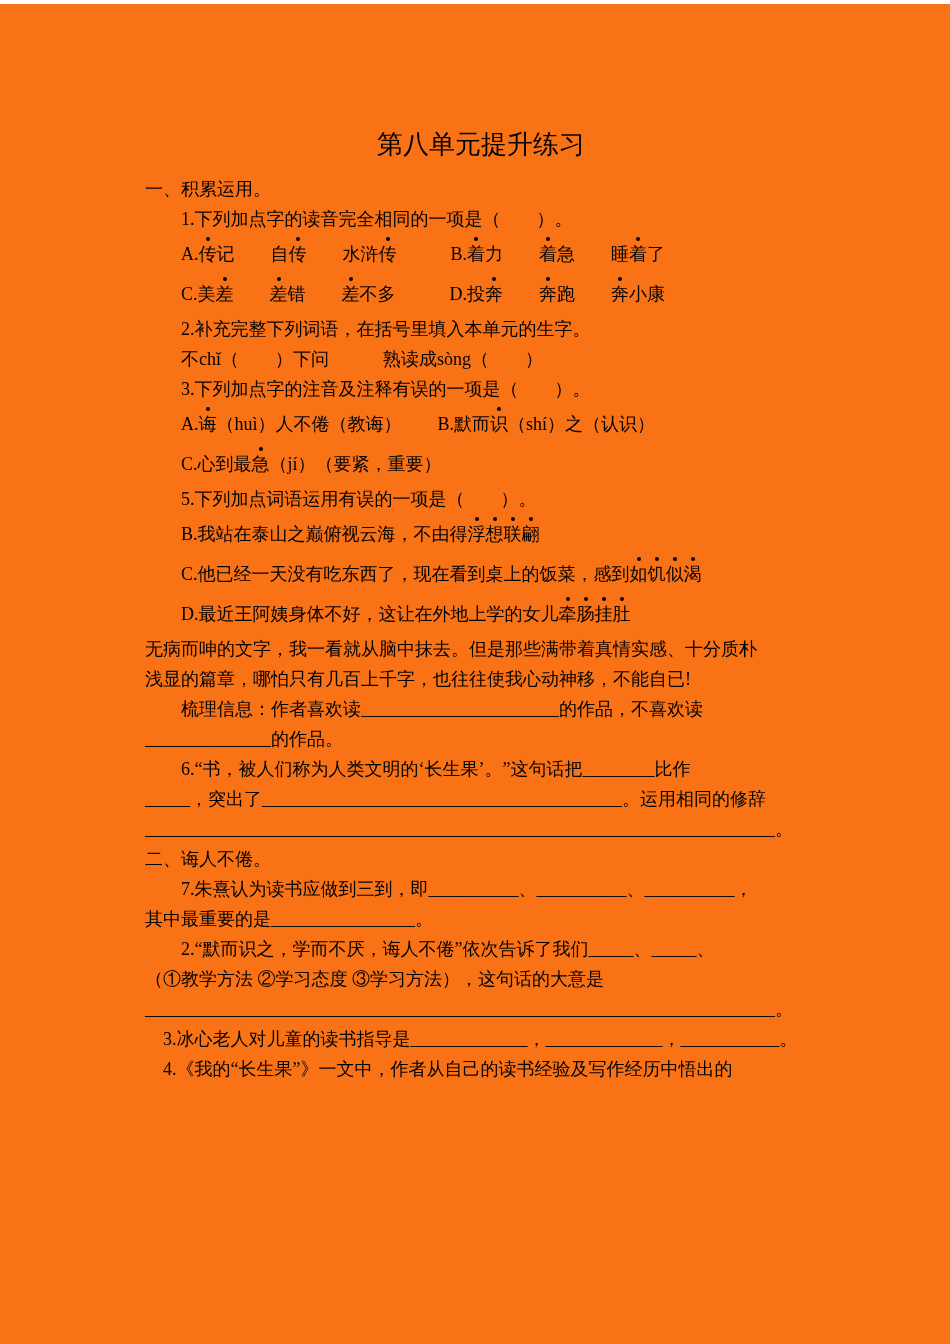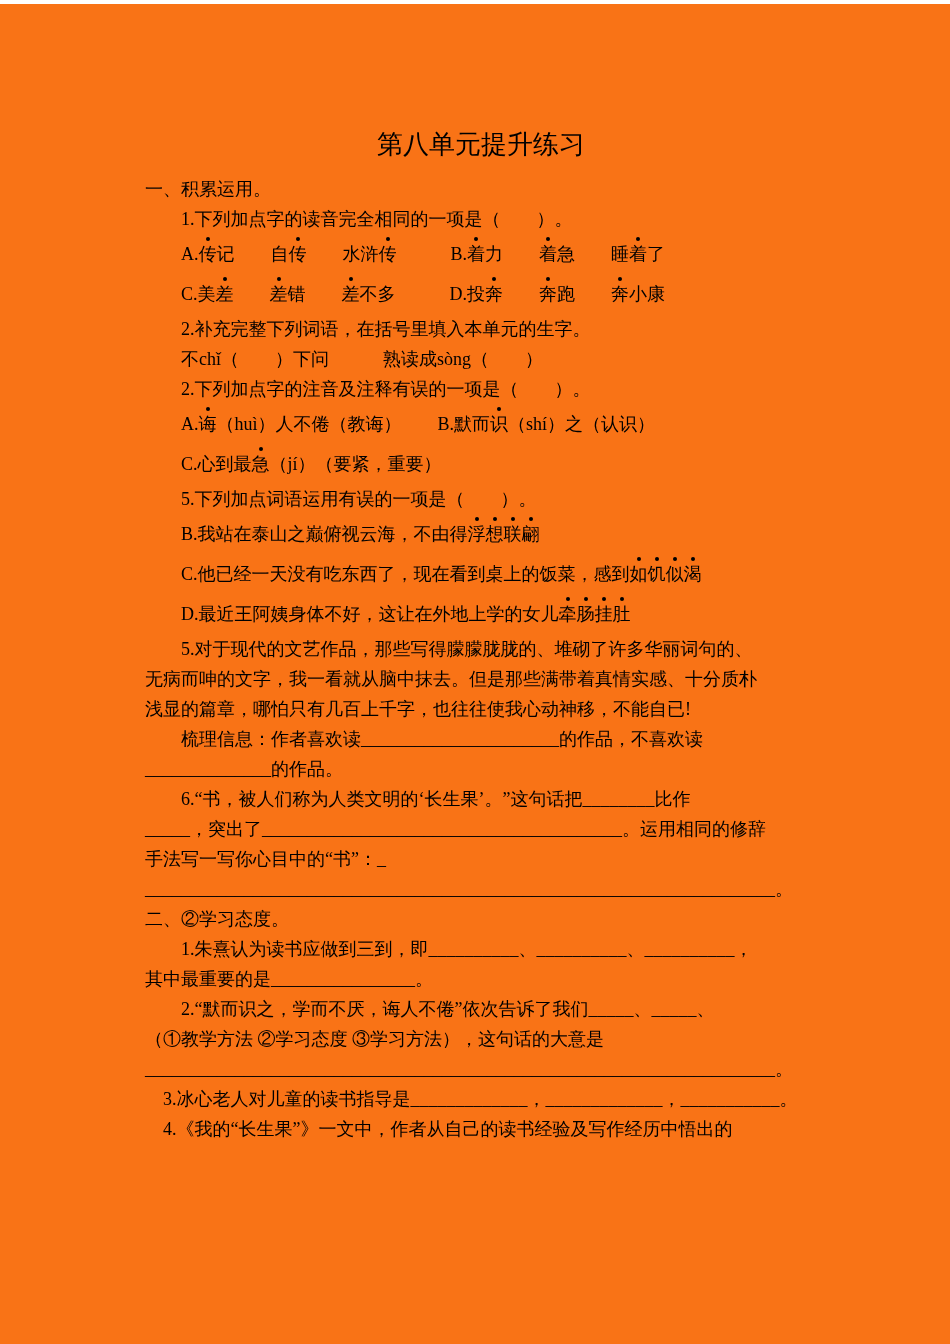--- a/index.html
+++ b/index.html
@@ -63,38 +63,36 @@
 <div class="page">
   <div class="content">
     <div class="title">第八单元提升练习</div>
     <div class="lines">
         <div class="line"><span class="txt">一、积累运用。</span></div>
         <div class="line ind"><span class="txt">1.下列加点字的读音完全相同的一项是（　　）。</span></div>
         <div class="line ind tall"><span class="txt">A.</span><span class="em"><i>传</i></span><span class="txt">记　　自</span><span class="em"><i>传</i></span><span class="txt">　　水浒</span><span class="em"><i>传</i></span><span class="txt">　　　B.</span><span class="em"><i>着</i></span><span class="txt">力　　</span><span class="em"><i>着</i></span><span class="txt">急　　睡</span><span class="em"><i>着</i></span><span class="txt">了</span></div>
         <div class="line ind tall"><span class="txt">C.美</span><span class="em"><i>差</i></span><span class="txt">　　</span><span class="em"><i>差</i></span><span class="txt">错　　</span><span class="em"><i>差</i></span><span class="txt">不多　　　D.投</span><span class="em"><i>奔</i></span><span class="txt">　　</span><span class="em"><i>奔</i></span><span class="txt">跑　　</span><span class="em"><i>奔</i></span><span class="txt">小康</span></div>
         <div class="line ind"><span class="txt">2.补充完整下列词语，在括号里填入本单元的生字。</span></div>
         <div class="line ind"><span class="txt">不chǐ（　　）下问　　　熟读成sòng（　　）</span></div>
-        <div class="line ind"><span class="txt">2.下列加点字的注音及注释有误的一项是（　　）。</span></div>
+        <div class="line ind"><span class="txt">3.下列加点字的注音及注释有误的一项是（　　）。</span></div>
         <div class="line ind tall"><span class="txt">A.</span><span class="em"><i>诲</i></span><span class="txt">（huì）人不倦（教诲）　　B.默而</span><span class="em"><i>识</i></span><span class="txt">（shí）之（认识）</span></div>
         <div class="line ind tall"><span class="txt">C.心到最</span><span class="em"><i>急</i></span><span class="txt">（jí）（要紧，重要）</span></div>
         <div class="line ind"><span class="txt">5.下列加点词语运用有误的一项是（　　）。</span></div>
         <div class="line ind tall"><span class="txt">B.我站在泰山之巅俯视云海，不由得</span><span class="em"><i>浮</i><i>想</i><i>联</i><i>翩</i></span></div>
         <div class="line ind tall"><span class="txt">C.他已经一天没有吃东西了，现在看到桌上的饭菜，感到</span><span class="em"><i>如</i><i>饥</i><i>似</i><i>渴</i></span></div>
         <div class="line ind tall"><span class="txt">D.最近王阿姨身体不好，这让在外地上学的女儿</span><span class="em"><i>牵</i><i>肠</i><i>挂</i><i>肚</i></span></div>
-        <div class="line ind"><span class="txt">5.对于现代的文艺作品，那些写得朦朦胧胧的、堆砌了许多华丽词句的、</span></div>
         <div class="line"><span class="txt">无病而呻的文字，我一看就从脑中抹去。但是那些满带着真情实感、十分质朴</span></div>
         <div class="line"><span class="txt">浅显的篇章，哪怕只有几百上千字，也往往使我心动神移，不能自已!</span></div>
         <div class="line ind"><span class="txt">梳理信息：作者喜欢读</span><span class="blank">______________________</span><span class="txt">的作品，不喜欢读</span></div>
         <div class="line"><span class="blank">______________</span><span class="txt">的作品。</span></div>
         <div class="line ind"><span class="txt">6.“书，被人们称为人类文明的‘长生果’。”这句话把</span><span class="blank">________</span><span class="txt">比作</span></div>
         <div class="line"><span class="blank">_____</span><span class="txt">，突出了</span><span class="blank">________________________________________</span><span class="txt">。运用相同的修辞</span></div>
-        <div class="line"><span class="txt">手法写一写你心目中的“书”：</span><span class="blank">_</span></div>
         <div class="line"><span class="blank">______________________________________________________________________</span><span class="txt">。</span></div>
-        <div class="line"><span class="txt">二、②学习态度。</span></div>
-        <div class="line ind"><span class="txt">1.朱熹认为读书应做到三到，即</span><span class="blank">__________</span><span class="txt">、</span><span class="blank">__________</span><span class="txt">、</span><span class="blank">__________</span><span class="txt">，</span></div>
+        <div class="line"><span class="txt">二、诲人不倦。</span></div>
+        <div class="line ind"><span class="txt">7.朱熹认为读书应做到三到，即</span><span class="blank">__________</span><span class="txt">、</span><span class="blank">__________</span><span class="txt">、</span><span class="blank">__________</span><span class="txt">，</span></div>
         <div class="line"><span class="txt">其中最重要的是</span><span class="blank">________________</span><span class="txt">。</span></div>
         <div class="line ind"><span class="txt">2.“默而识之，学而不厌，诲人不倦”依次告诉了我们</span><span class="blank">_____</span><span class="txt">、</span><span class="blank">_____</span><span class="txt">、</span></div>
         <div class="line"><span class="txt">（①教学方法 ②学习态度 ③学习方法），这句话的大意是</span></div>
         <div class="line"><span class="blank">______________________________________________________________________</span><span class="txt">。</span></div>
         <div class="line ind-sm"><span class="txt">3.冰心老人对儿童的读书指导是</span><span class="blank">_____________</span><span class="txt">，</span><span class="blank">_____________</span><span class="txt">，</span><span class="blank">___________</span><span class="txt">。</span></div>
         <div class="line ind-sm"><span class="txt">4.《我的“长生果”》一文中，作者从自己的读书经验及写作经历中悟出的</span></div>
       </div>
   </div>
 </div>
 

